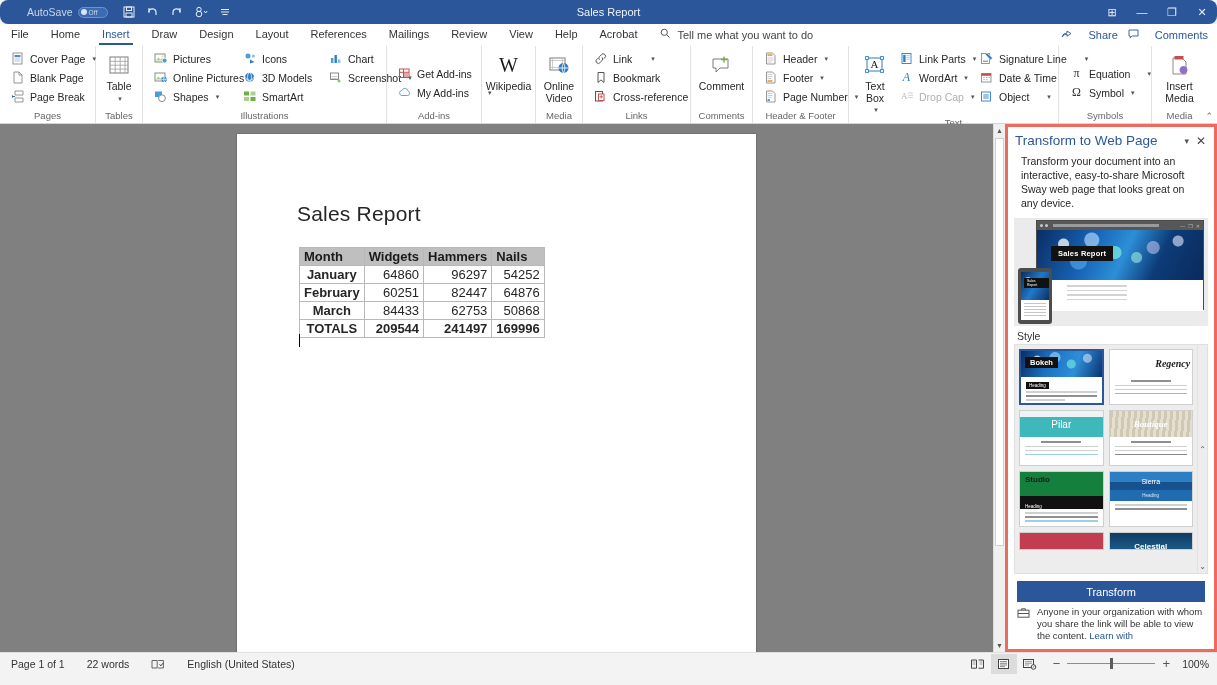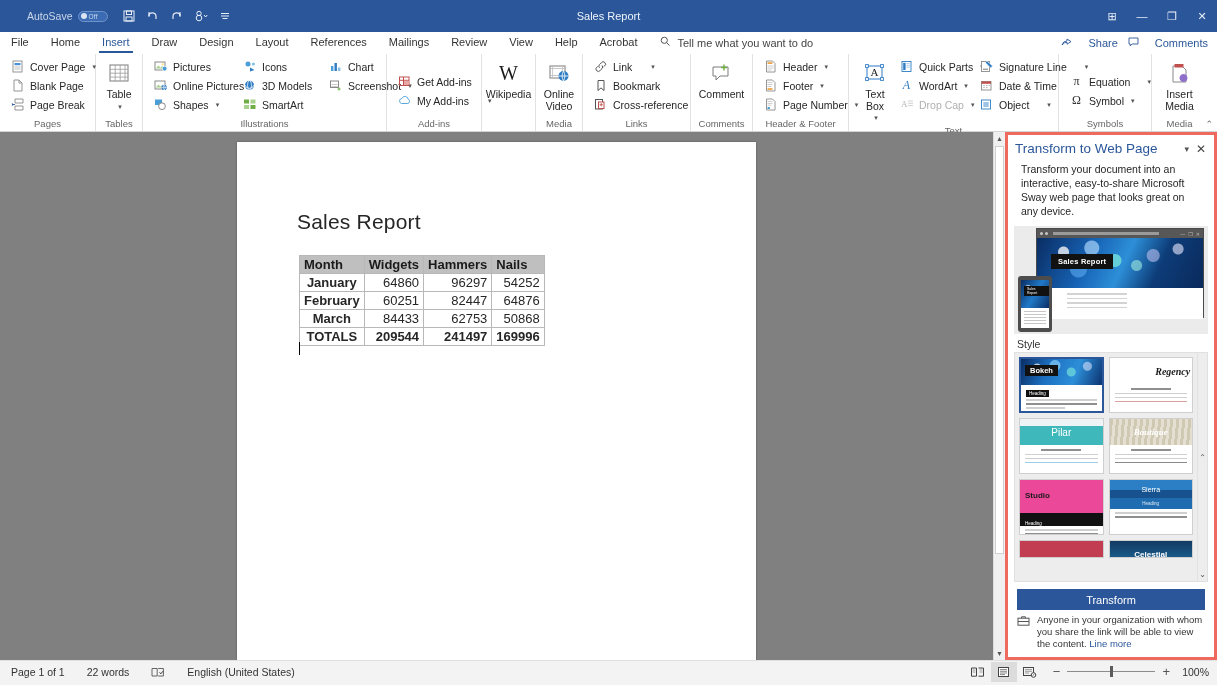--- a/index.html
+++ b/index.html
@@ -7,23 +7,24 @@
   body {
     width:1217px; height:685px; overflow:hidden;
     font-family:"Liberation Sans", sans-serif;
     font-size:11px; color:#262626;
     background:#f3f3f3;
     -webkit-font-smoothing:antialiased;
   }
 
   
   .titlebar{
-    height:32px; background:#2b579a; color:#fff;
+    height:24px; background:#2b579a; color:#fff;
     display:flex; align-items:center; position:relative;
     font-size:11px;
+    border-radius:8px;
   }
   .autosave{ display:flex; align-items:center; gap:5px; margin-left:27px; color:#c9d6ea; font-size:10.5px;}
   .toggle{
     width:30px;height:11px;border-radius:6px;background:#3b6bb3;border:1px solid #6f93c9;
     display:flex;align-items:center;position:relative;
   }
   .toggle .knob{width:6px;height:6px;border-radius:50%;background:#dbe4f2;margin-left:2px;}
   .toggle .tg-label{font-size:6.5px;color:#cdd9ec;margin-left:2px;letter-spacing:.2px;}
   .qat{ display:flex; align-items:center; gap:0px; margin-left:9px;}
   .qat-btn{
@@ -661,21 +662,21 @@
       </div>
       <div class="col" style="width:80px">
         <div class="item">
           <span class="ic">
               <svg width="14" height="13" viewBox="0 0 14 13">
                 <rect x="2" y="1.5" width="9" height="10" fill="#fff" stroke="#2e7cc4" stroke-width=".9"></rect>
                 <rect x="3.2" y="2.8" width="2.4" height="7.2" fill="#2e7cc4"></rect>
                 <path d="M6.4 3.6h3.4M6.4 5.4h3.4M6.4 7.2h3.4" stroke="#9dc3e6" stroke-width=".8"></path>
               </svg>
             </span>
-          <span>Quick Parts</span>
+          <span>Link Parts</span>
           <span class="caret">▾</span>
         </div>
         <div class="item">
           <span class="ic" style="font-family:'Liberation Serif',serif;color:#2e7cc4;font-size:12px;font-style:italic">A</span>
           <span>WordArt</span>
           <span class="caret">▾</span>
         </div>
         <div class="item dim">
           <span class="ic">
               <svg width="14" height="13" viewBox="0 0 14 13">
@@ -905,21 +906,21 @@
           </div>
           <div class="th-lines">
             <div class="l b short" style="margin:0 auto 3px;"></div>
             <div class="l"></div>
             <div class="l"></div>
             <div class="l" style="background:#8a8a8a"></div>
           </div>
         </div>
 
         <div class="thumb">
-          <div class="th-top" style="background:#ec4899;height:33px;padding-left:5px;padding-top:8px;">
+          <div class="th-top" style="background:#15803d;height:24px;padding-left:5px;padding-top:0;">
             <span style="position:static;color:#1a1a1a;font-size:8px;font-weight:bold;">Studio</span>
           </div>
           <div style="background:#111;height:13px;padding:2px 5px;">
             <span style="color:#fff;font-size:4.5px;">Heading</span>
           </div>
           <div class="th-lines" style="padding-top:3px">
             <div class="l"></div>
             <div class="l b"></div>
             <div class="l" style="background:#9ecfe8"></div>
           </div>
@@ -959,21 +960,21 @@
     </div>
 
     <div class="transform-btn">Transform</div>
     <div class="share-note">
       <span class="nic">
         <svg width="13" height="12" viewBox="0 0 13 12">
             <rect x="1" y="3.2" width="11" height="7" fill="none" stroke="#555" stroke-width="1"></rect>
             <path d="M4.6 3.2V1.8h3.8v1.4M1 6.5h11" stroke="#555" stroke-width="1" fill="none"></path>
           </svg>
       </span>
-      <span><span>Anyone in your organization with whom you share the link will be able to view the content.</span> <span class="lnk">Line more</span></span>
+      <span><span>Anyone in your organization with whom you share the link will be able to view the content.</span> <span class="lnk">Learn with</span></span>
     </div>
   </div>
 </div>
 
 <div class="statusbar">
   <div class="sb-item">Page 1 of 1</div>
   <div class="sb-item">22 words</div>
   <div class="sb-item">
     <svg width="14" height="12" viewBox="0 0 14 12">
         <path d="M1 2.5h5.2v7.5H1ZM7.2 2.5h5.2v7.5H7.2" fill="none" stroke="#555" stroke-width=".9"></path>

